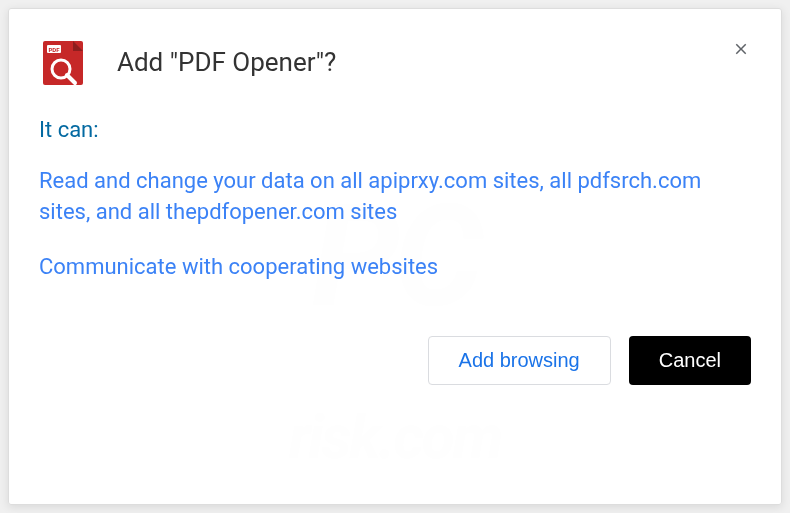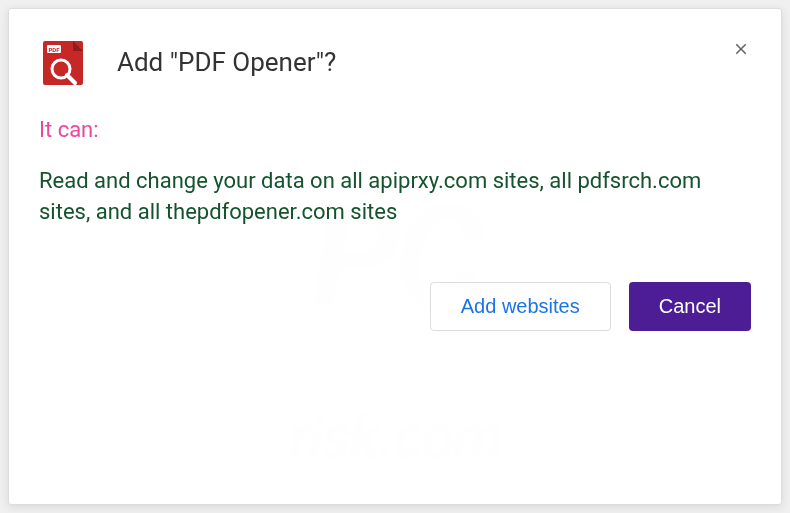--- a/index.html
+++ b/index.html
@@ -84,26 +84,26 @@
     }
     .close-button svg {
       width: 18px;
       height: 18px;
     }
     .dialog-body {
       padding: 20px 30px 30px 30px;
     }
     .permission-intro {
       font-size: 22px;
-      color: #ec4899;
+      color: #0369a1;
       margin-bottom: 24px;
     }
     .permission-item {
       font-size: 22px;
-      color: #14532d;
+      color: #3b82f6;
       margin-bottom: 24px;
       line-height: 1.4;
     }
     .dialog-footer {
       display: flex;
       justify-content: flex-end;
       gap: 18px;
       padding: 0 30px 30px 30px;
     }
     .btn {
@@ -113,21 +113,21 @@
       border-radius: 4px;
       cursor: pointer;
       border: none;
     }
     .btn-secondary {
       background: #fff;
       color: #1a73e8;
       border: 1px solid #dadce0;
     }
     .btn-primary {
-      background: #4c1d95;
+      background: #000000;
       color: #fff;
     }
   </style>
 </head>
 <body>
 
 <div class="watermark">PC</div>
 <div class="watermark-sub">risk.com</div>
 
 <div class="dialog">
@@ -146,19 +146,20 @@
     <div class="close-button">
       <svg viewBox="0 0 24 24">
         <path d="M19 6.41L17.59 5 12 10.59 6.41 5 5 6.41 10.59 12 5 17.59 6.41 19 12 13.41 17.59 19 19 17.59 13.41 12z" fill="#5f6368"></path>
       </svg>
     </div>
   </div>
 
   <div class="dialog-body">
     <div class="permission-intro">It can:</div>
     <div class="permission-item">Read and change your data on all apiprxy.com sites, all pdfsrch.com sites, and all thepdfopener.com sites</div>
+    <div class="permission-item">Communicate with cooperating websites</div>
   </div>
 
   <div class="dialog-footer">
-    <button class="btn btn-secondary">Add websites</button>
+    <button class="btn btn-secondary">Add browsing</button>
     <button class="btn btn-primary">Cancel</button>
   </div>
 </div>
 
 </body></html>

